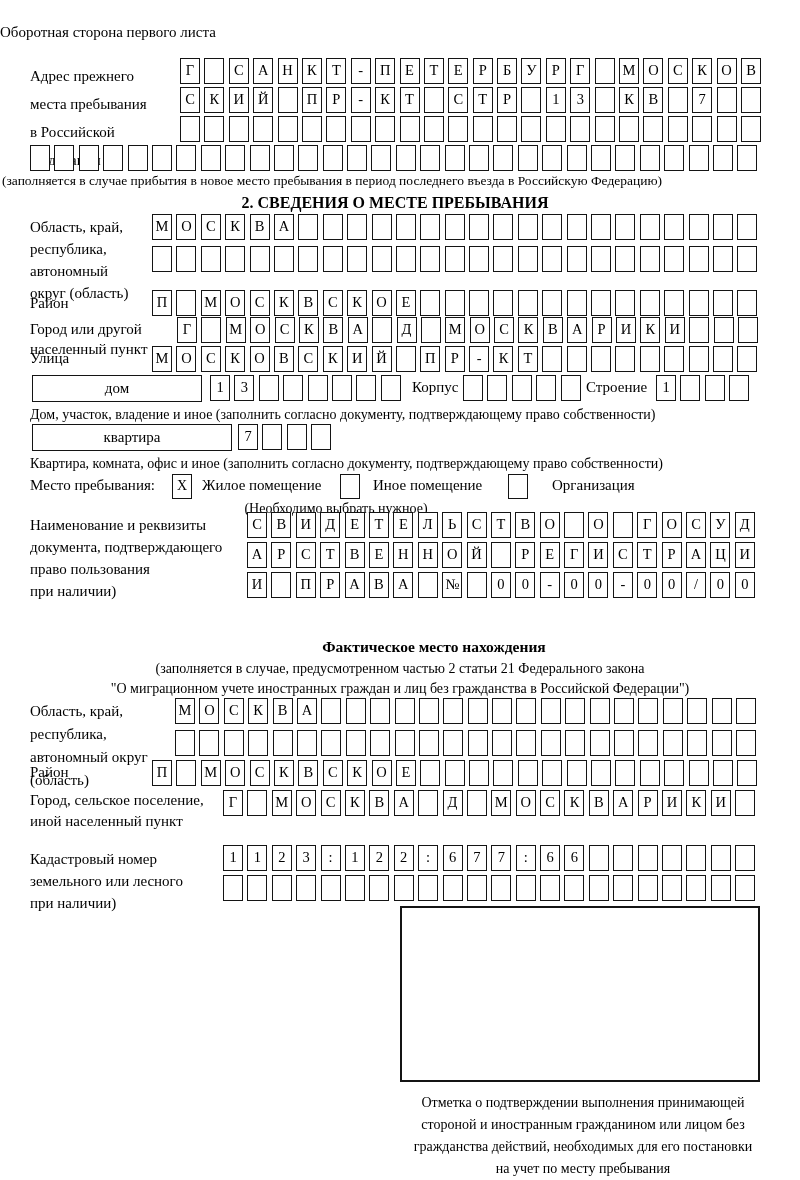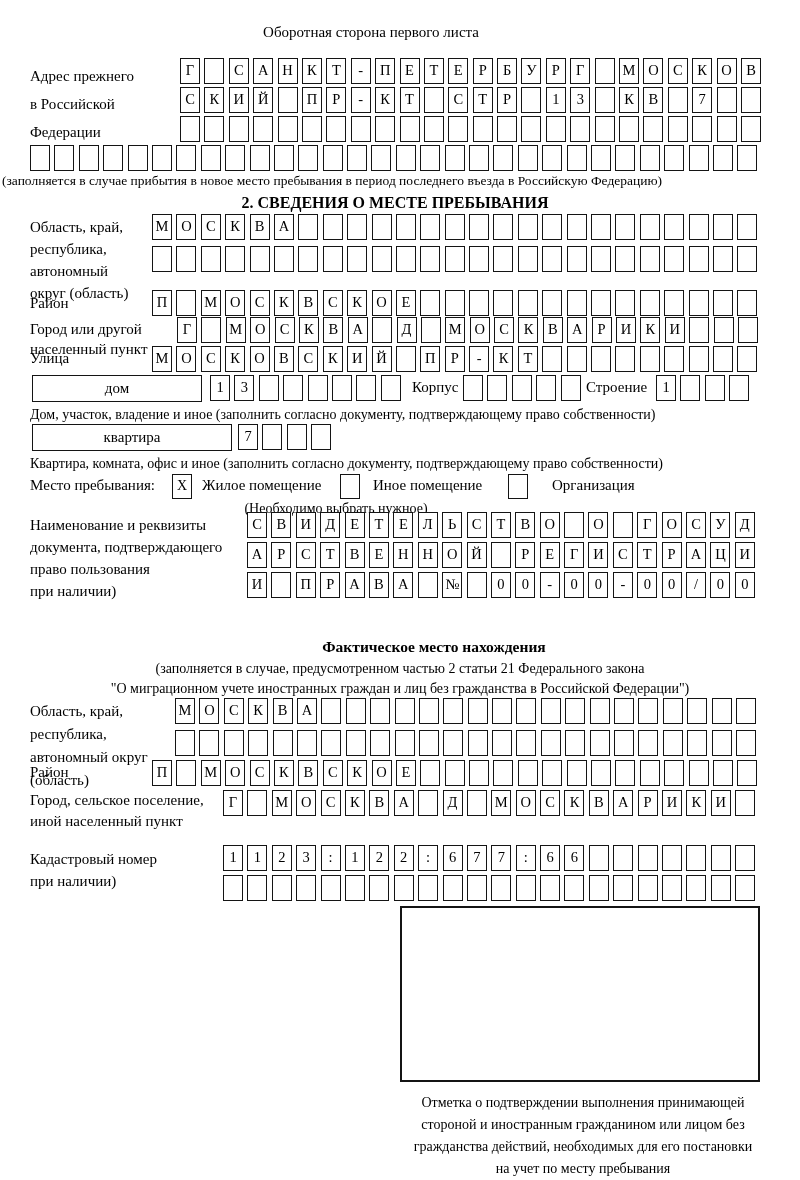--- a/index.html
+++ b/index.html
@@ -4,35 +4,36 @@
 <style>
   html,body{margin:0;padding:0;background:#ffffff;}
   body{width:800px;height:1180px;position:relative;font-family:"Liberation Serif",serif;color:#000;overflow:hidden;}
   .abs{position:absolute;}
   .lbl{font-size:15px;}
   .note{font-size:13.5px;}
   .note14{font-size:14px;}
   .hdr{font-size:16px;font-weight:bold;}
   .hdr2{font-size:15.5px;font-weight:bold;padding-left:44px;}
   .center{text-align:center;}
-  .right{text-align:center;}
+  .right{text-align:left;}
   .boxrow{white-space:nowrap;height:26px;}
   .cbox{display:inline-block;width:20px;height:26px;box-sizing:border-box;border:1.5px solid #141414;margin-right:4.4px;text-align:center;font-size:14.5px;line-height:23px;vertical-align:top;background:#fff;}
   .bigbox{height:27px;box-sizing:border-box;border:1.5px solid #141414;display:flex;align-items:center;justify-content:center;font-size:15px;background:#fff;}
   .chk{display:inline-block;width:20px;height:25px;box-sizing:border-box;border:1.5px solid #141414;text-align:center;font-size:14px;line-height:22px;vertical-align:top;background:#fff;}
   .stamp{border:2px solid #141414;box-sizing:border-box;background:#fff;}
   .title{font-size:15px;}
 </style>
 </head>
 <body>
 
 <div class="abs title right" style="left:0;top:24px;width:742px;">Оборотная сторона первого листа</div>
 
 <div class="abs lbl" style="left:30px;top:62px;width:152px;line-height:28px;">
   <div>Адрес прежнего</div>
+  <div>места пребывания</div>
   <div>в Российской</div>
   <div>Федерации</div>
 </div>
 <div class="abs boxrow" style="left:180px;top:58px;"><span class="cbox">Г</span><span class="cbox"></span><span class="cbox">С</span><span class="cbox">А</span><span class="cbox">Н</span><span class="cbox">К</span><span class="cbox">Т</span><span class="cbox">-</span><span class="cbox">П</span><span class="cbox">Е</span><span class="cbox">Т</span><span class="cbox">Е</span><span class="cbox">Р</span><span class="cbox">Б</span><span class="cbox">У</span><span class="cbox">Р</span><span class="cbox">Г</span><span class="cbox"></span><span class="cbox">М</span><span class="cbox">О</span><span class="cbox">С</span><span class="cbox">К</span><span class="cbox">О</span><span class="cbox">В</span></div>
 <div class="abs boxrow" style="left:180px;top:87px;"><span class="cbox">С</span><span class="cbox">К</span><span class="cbox">И</span><span class="cbox">Й</span><span class="cbox"></span><span class="cbox">П</span><span class="cbox">Р</span><span class="cbox">-</span><span class="cbox">К</span><span class="cbox">Т</span><span class="cbox"></span><span class="cbox">С</span><span class="cbox">Т</span><span class="cbox">Р</span><span class="cbox"></span><span class="cbox">1</span><span class="cbox">3</span><span class="cbox"></span><span class="cbox">К</span><span class="cbox">В</span><span class="cbox"></span><span class="cbox">7</span><span class="cbox"></span><span class="cbox"></span></div>
 <div class="abs boxrow" style="left:180px;top:116px;"><span class="cbox"></span><span class="cbox"></span><span class="cbox"></span><span class="cbox"></span><span class="cbox"></span><span class="cbox"></span><span class="cbox"></span><span class="cbox"></span><span class="cbox"></span><span class="cbox"></span><span class="cbox"></span><span class="cbox"></span><span class="cbox"></span><span class="cbox"></span><span class="cbox"></span><span class="cbox"></span><span class="cbox"></span><span class="cbox"></span><span class="cbox"></span><span class="cbox"></span><span class="cbox"></span><span class="cbox"></span><span class="cbox"></span><span class="cbox"></span></div>
 <div class="abs boxrow" style="left:30px;top:145px;"><span class="cbox"></span><span class="cbox"></span><span class="cbox"></span><span class="cbox"></span><span class="cbox"></span><span class="cbox"></span><span class="cbox"></span><span class="cbox"></span><span class="cbox"></span><span class="cbox"></span><span class="cbox"></span><span class="cbox"></span><span class="cbox"></span><span class="cbox"></span><span class="cbox"></span><span class="cbox"></span><span class="cbox"></span><span class="cbox"></span><span class="cbox"></span><span class="cbox"></span><span class="cbox"></span><span class="cbox"></span><span class="cbox"></span><span class="cbox"></span><span class="cbox"></span><span class="cbox"></span><span class="cbox"></span><span class="cbox"></span><span class="cbox"></span><span class="cbox"></span></div>
 <div class="abs note center" style="left:0;top:173px;width:664px;">(заполняется в случае прибытия в новое место пребывания в период последнего въезда в Российскую Федерацию)</div>
 
 <div class="abs hdr center" style="left:0;top:194px;width:790px;">2. СВЕДЕНИЯ О МЕСТЕ ПРЕБЫВАНИЯ</div>
@@ -110,20 +111,21 @@
 <div class="abs boxrow" style="left:152px;top:760px;"><span class="cbox">П</span><span class="cbox"></span><span class="cbox">М</span><span class="cbox">О</span><span class="cbox">С</span><span class="cbox">К</span><span class="cbox">В</span><span class="cbox">С</span><span class="cbox">К</span><span class="cbox">О</span><span class="cbox">Е</span><span class="cbox"></span><span class="cbox"></span><span class="cbox"></span><span class="cbox"></span><span class="cbox"></span><span class="cbox"></span><span class="cbox"></span><span class="cbox"></span><span class="cbox"></span><span class="cbox"></span><span class="cbox"></span><span class="cbox"></span><span class="cbox"></span><span class="cbox"></span></div>
 
 <div class="abs lbl" style="left:30px;top:790px;width:195px;line-height:21px;">
   <div>Город, сельское поселение,</div>
   <div>иной населенный пункт</div>
 </div>
 <div class="abs boxrow" style="left:223px;top:790px;"><span class="cbox">Г</span><span class="cbox"></span><span class="cbox">М</span><span class="cbox">О</span><span class="cbox">С</span><span class="cbox">К</span><span class="cbox">В</span><span class="cbox">А</span><span class="cbox"></span><span class="cbox">Д</span><span class="cbox"></span><span class="cbox">М</span><span class="cbox">О</span><span class="cbox">С</span><span class="cbox">К</span><span class="cbox">В</span><span class="cbox">А</span><span class="cbox">Р</span><span class="cbox">И</span><span class="cbox">К</span><span class="cbox">И</span><span class="cbox"></span></div>
 
 <div class="abs lbl" style="left:30px;top:848px;width:180px;line-height:22px;">
   <div>Кадастровый номер</div>
+  <div>земельного или лесного</div>
   <div>при наличии)</div>
 </div>
 <div class="abs boxrow" style="left:223px;top:845px;"><span class="cbox">1</span><span class="cbox">1</span><span class="cbox">2</span><span class="cbox">3</span><span class="cbox">:</span><span class="cbox">1</span><span class="cbox">2</span><span class="cbox">2</span><span class="cbox">:</span><span class="cbox">6</span><span class="cbox">7</span><span class="cbox">7</span><span class="cbox">:</span><span class="cbox">6</span><span class="cbox">6</span><span class="cbox"></span><span class="cbox"></span><span class="cbox"></span><span class="cbox"></span><span class="cbox"></span><span class="cbox"></span><span class="cbox"></span></div>
 <div class="abs boxrow" style="left:223px;top:875px;"><span class="cbox"></span><span class="cbox"></span><span class="cbox"></span><span class="cbox"></span><span class="cbox"></span><span class="cbox"></span><span class="cbox"></span><span class="cbox"></span><span class="cbox"></span><span class="cbox"></span><span class="cbox"></span><span class="cbox"></span><span class="cbox"></span><span class="cbox"></span><span class="cbox"></span><span class="cbox"></span><span class="cbox"></span><span class="cbox"></span><span class="cbox"></span><span class="cbox"></span><span class="cbox"></span><span class="cbox"></span></div>
 
 <div class="abs stamp" style="left:400px;top:906px;width:360px;height:176px;"></div>
 <div class="abs note14 center" style="left:398px;top:1092px;width:370px;line-height:22px;">
   <div>Отметка о подтверждении выполнения принимающей</div>
   <div>стороной и иностранным гражданином или лицом без</div>
   <div>гражданства действий, необходимых для его постановки</div>

